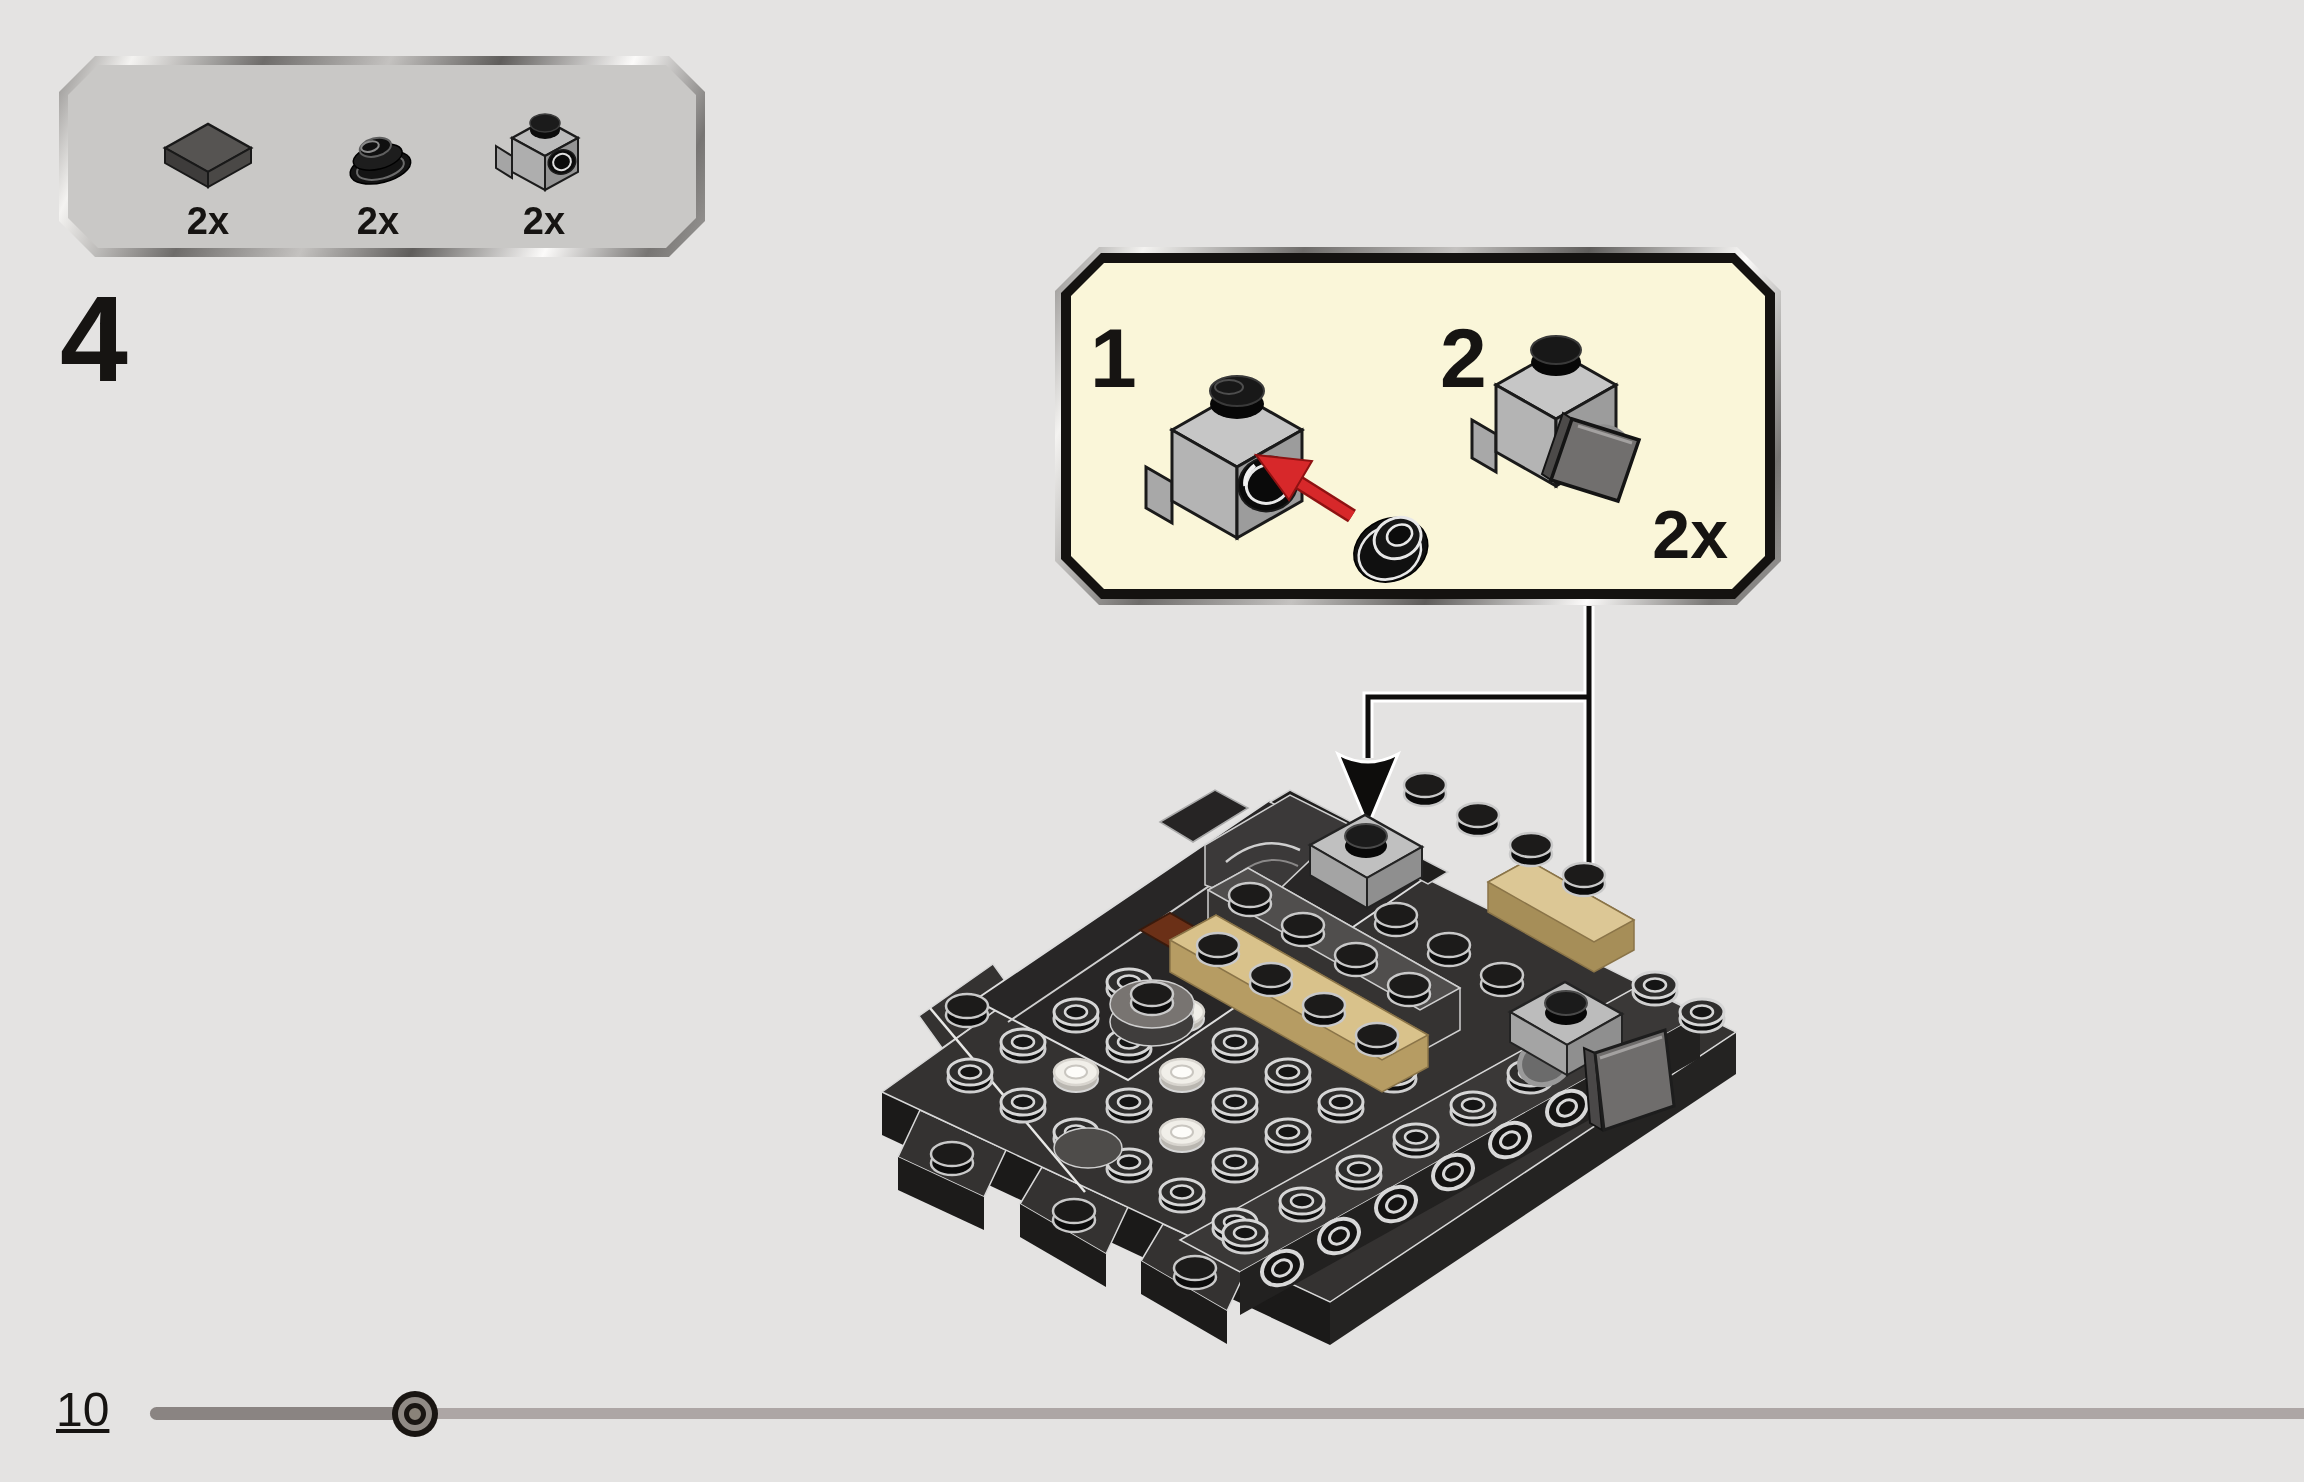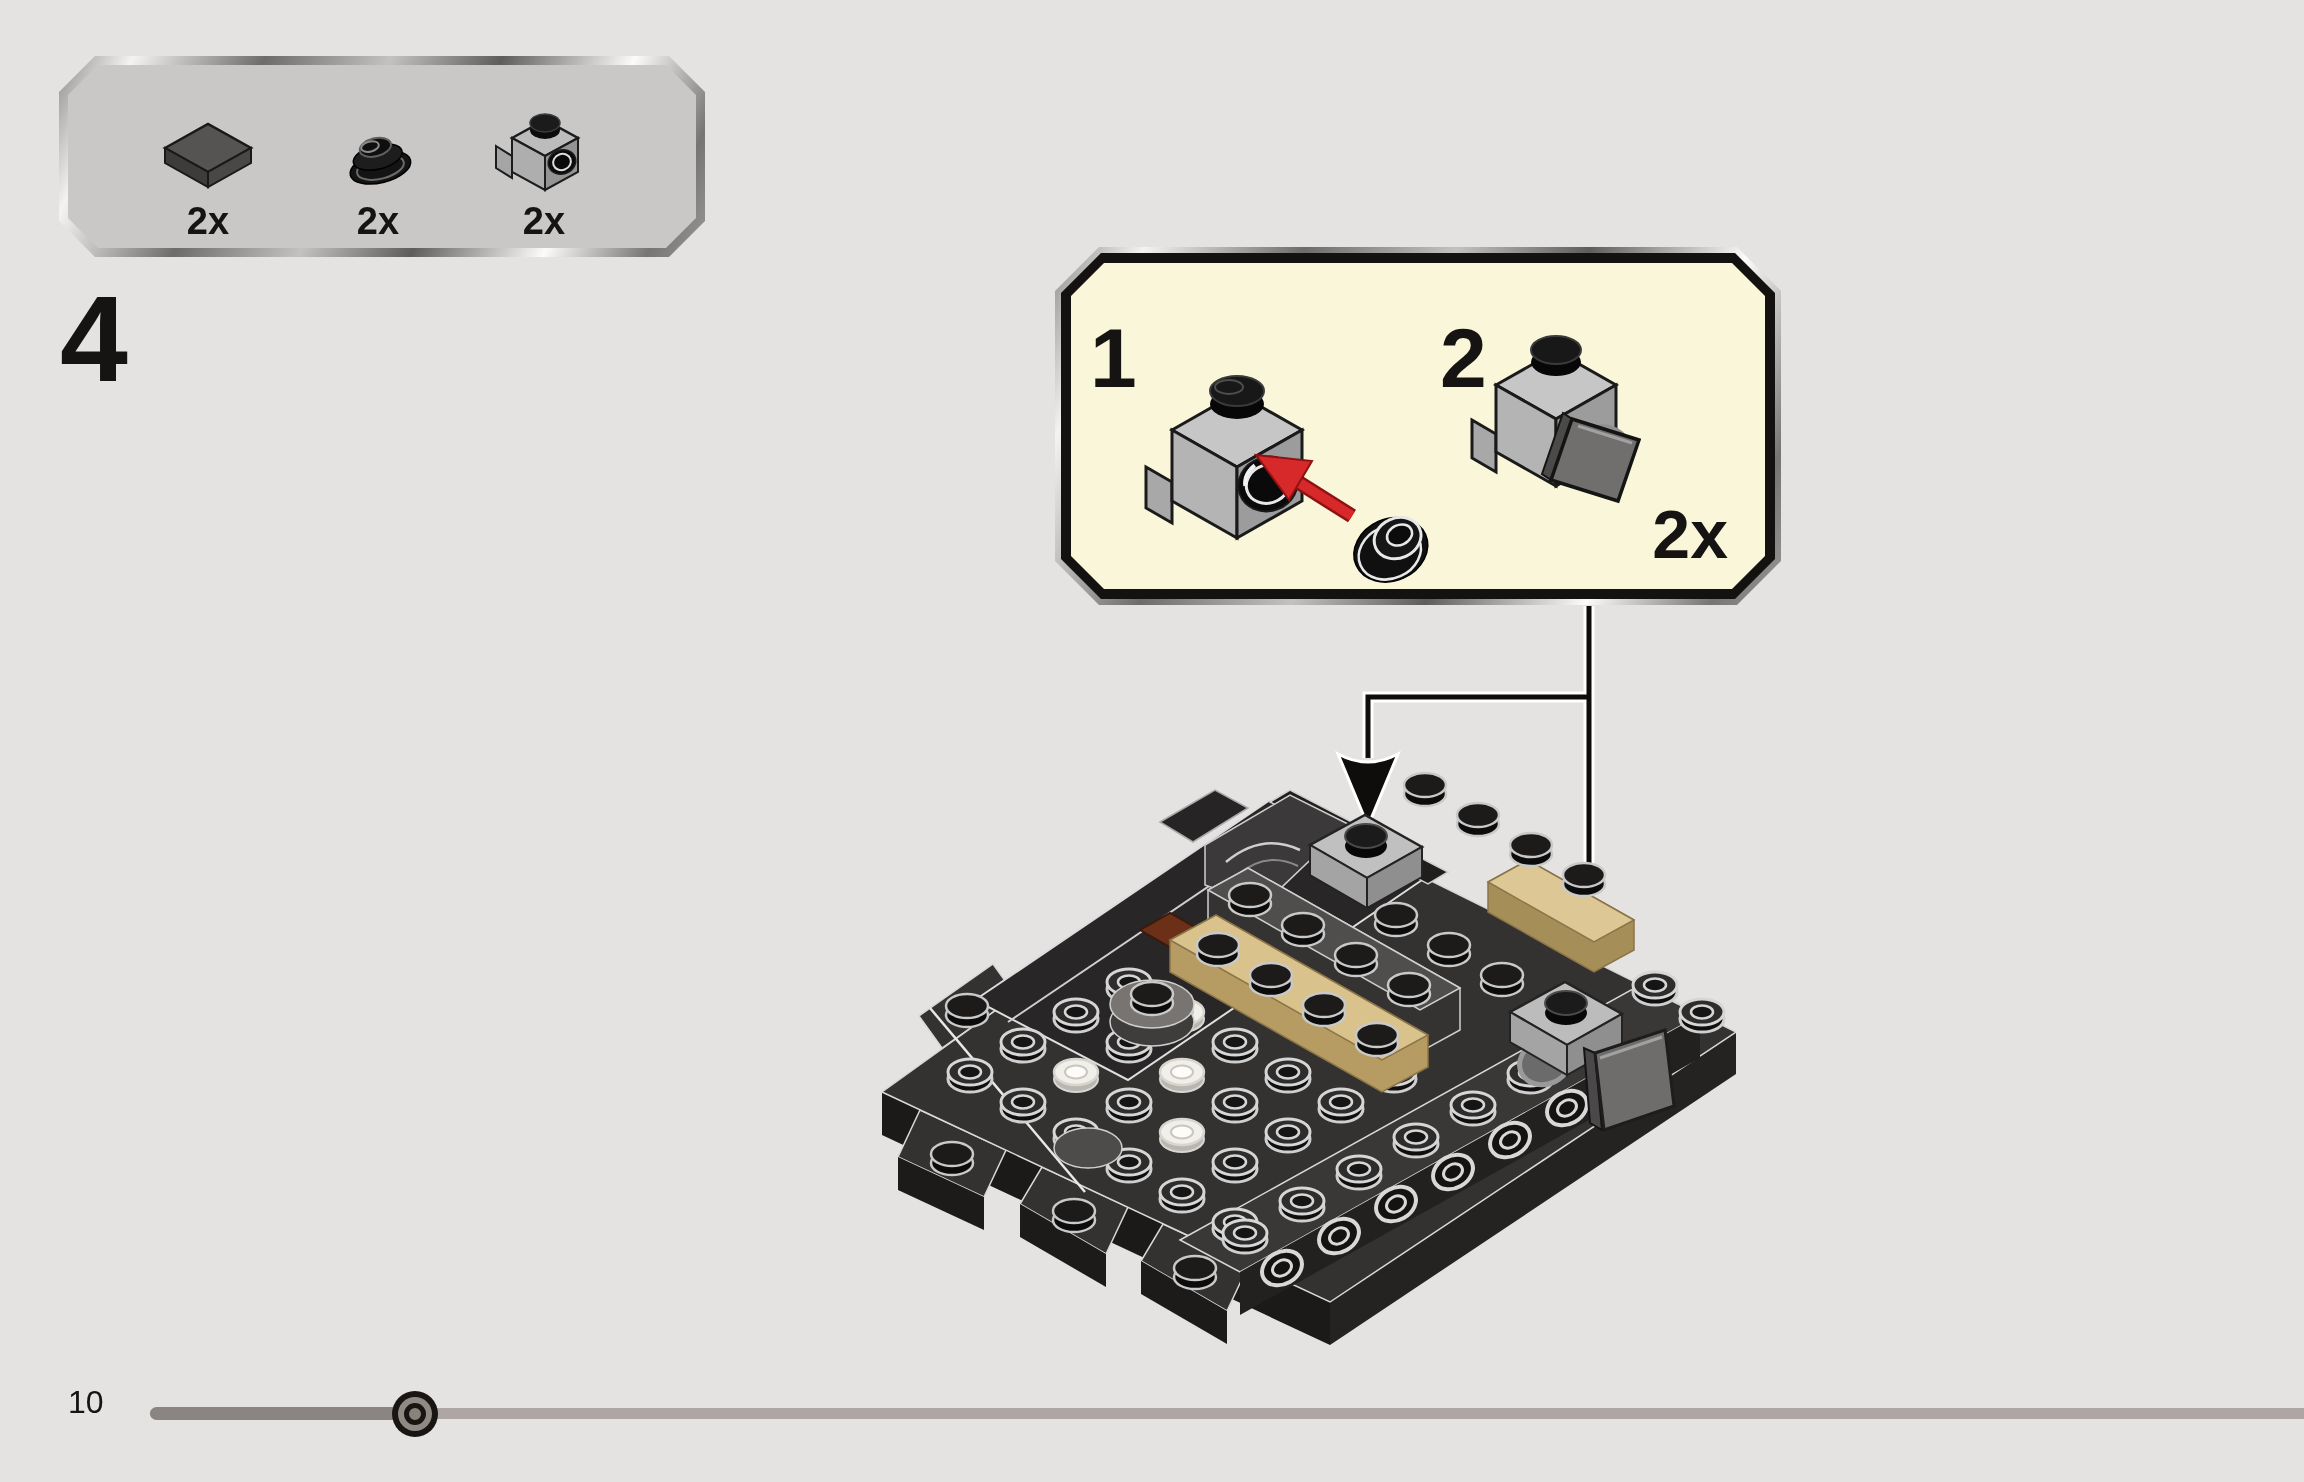--- a/index.html
+++ b/index.html
@@ -19,21 +19,21 @@
   .callout-outer{left:1055px;top:247px;width:726px;height:358px;--cut:44px;}
   .callout-black{left:6px;top:6px;right:6px;bottom:6px;--cut:40px;background:#141210;}
   .callout-cream{left:10px;top:10px;right:10px;bottom:10px;--cut:33px;
        background:var(--c-cream,#faf6d9);}
   
   .step-number{left:60px;top:278px;font-size:122px;font-weight:700;line-height:1;}
   .qty-label{font-size:38px;font-weight:700;width:120px;text-align:center;line-height:1;}
   .substep-number{font-size:84px;font-weight:700;line-height:1;}
   .callout-qty{left:1598px;top:500px;width:130px;text-align:right;
        font-size:68px;font-weight:700;line-height:1;}
-  .page-number{left:68px;top:1386px;font-size:32px;font-weight:400;line-height:1;}
+  .page-number{left:56px;top:1386px;font-size:48px;font-weight:400;line-height:1;text-decoration:underline;}
   
   .track{left:150px;top:1408px;width:2154px;height:11px;
        background:var(--c-track,#ada6a5);border-radius:6px 0 0 6px;}
   .track-fill{left:150px;top:1407px;height:13px;
        background:var(--c-fill,#8a8482);border-radius:7px 0 0 7px;}
   .knob{top:1391px;width:46px;height:46px;border-radius:50%;
        background:#191512;display:flex;align-items:center;justify-content:center;}
   .knob-mid{width:34px;height:34px;border-radius:50%;background:#908a85;
        display:flex;align-items:center;justify-content:center;}
   .knob-core{width:12px;height:12px;border-radius:50%;background:#8a8379;

